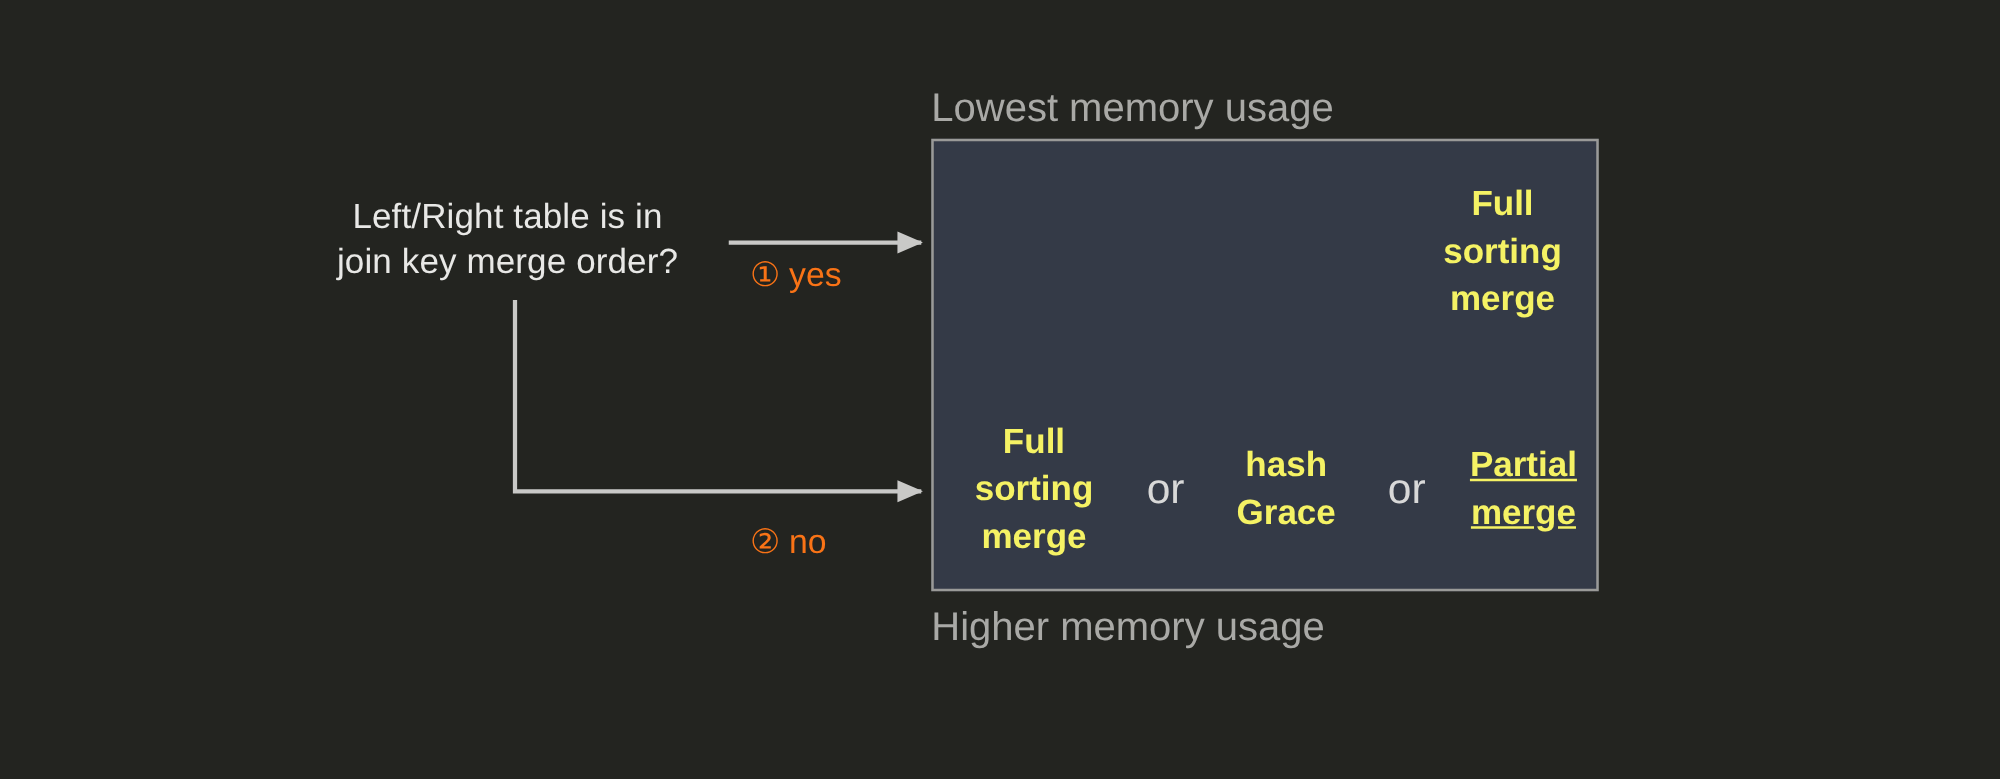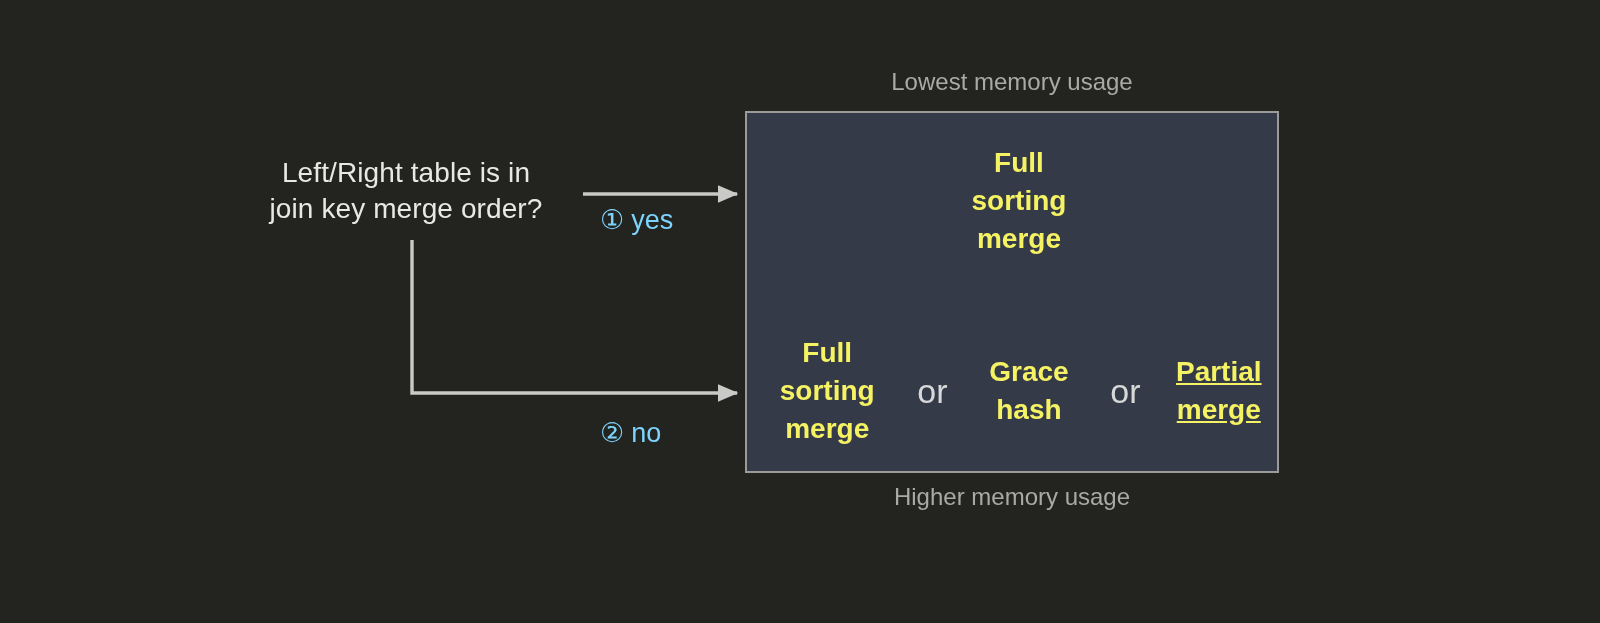--- a/index.html
+++ b/index.html
@@ -37,40 +37,40 @@
     left: 0;
     top: 0;
     width: 1600px;
     height: 623px;
     pointer-events: none;
   }
 
   
   .branch-label {
     position: absolute;
-    color: #7dd3fc;
+    color: #f97316;
     font-size: 27px;
     line-height: 1;
     white-space: nowrap;
   }
   .branch-label .marker {
     font-size: 27px;
     margin-right: 7px;
   }
   #branch-yes { left: 600px; top: 207px; }
   #branch-no  { left: 600px; top: 420px; }
 
   
   .caption {
     position: absolute;
     width: 534px;
     left: 745px;
-    text-align: center;
+    text-align: left;
     color: #a9a9a6;
-    font-size: 24px;
+    font-size: 32px;
     line-height: 1;
     white-space: nowrap;
   }
   #caption-top    { top: 70px; }
   #caption-bottom { top: 485px; }
 
   
   #options-panel {
     position: absolute;
     left: 745px;
@@ -81,21 +81,21 @@
     background: #343a47;
     border: 2px solid #9a9a98;
   }
 
   .option-row {
     position: absolute;
     left: 0;
     width: 100%;
     display: flex;
     align-items: center;
-    justify-content: center;
+    justify-content: flex-end;
   }
   #row-sorted   { top: 18px;  height: 140px; }
   #row-unsorted { top: 208px; height: 140px; }
 
   .option {
     color: #f5f264;
     font-weight: bold;
     font-size: 28px;
     line-height: 1.35;
     text-align: center;
@@ -162,22 +162,22 @@
     </div>
 
     <div class="option-row" id="row-unsorted">
       <div class="option opt-a">
         <span class="oline">Full</span>
         <span class="oline">sorting</span>
         <span class="oline">merge</span>
       </div>
       <div class="conj conj-1">or</div>
       <div class="option opt-b">
+        <span class="oline">hash</span>
         <span class="oline">Grace</span>
-        <span class="oline">hash</span>
       </div>
       <div class="conj conj-2">or</div>
       <div class="option opt-c">
         <span class="oline">Partial</span>
         <span class="oline">merge</span>
       </div>
     </div>
 
   </div>
 

